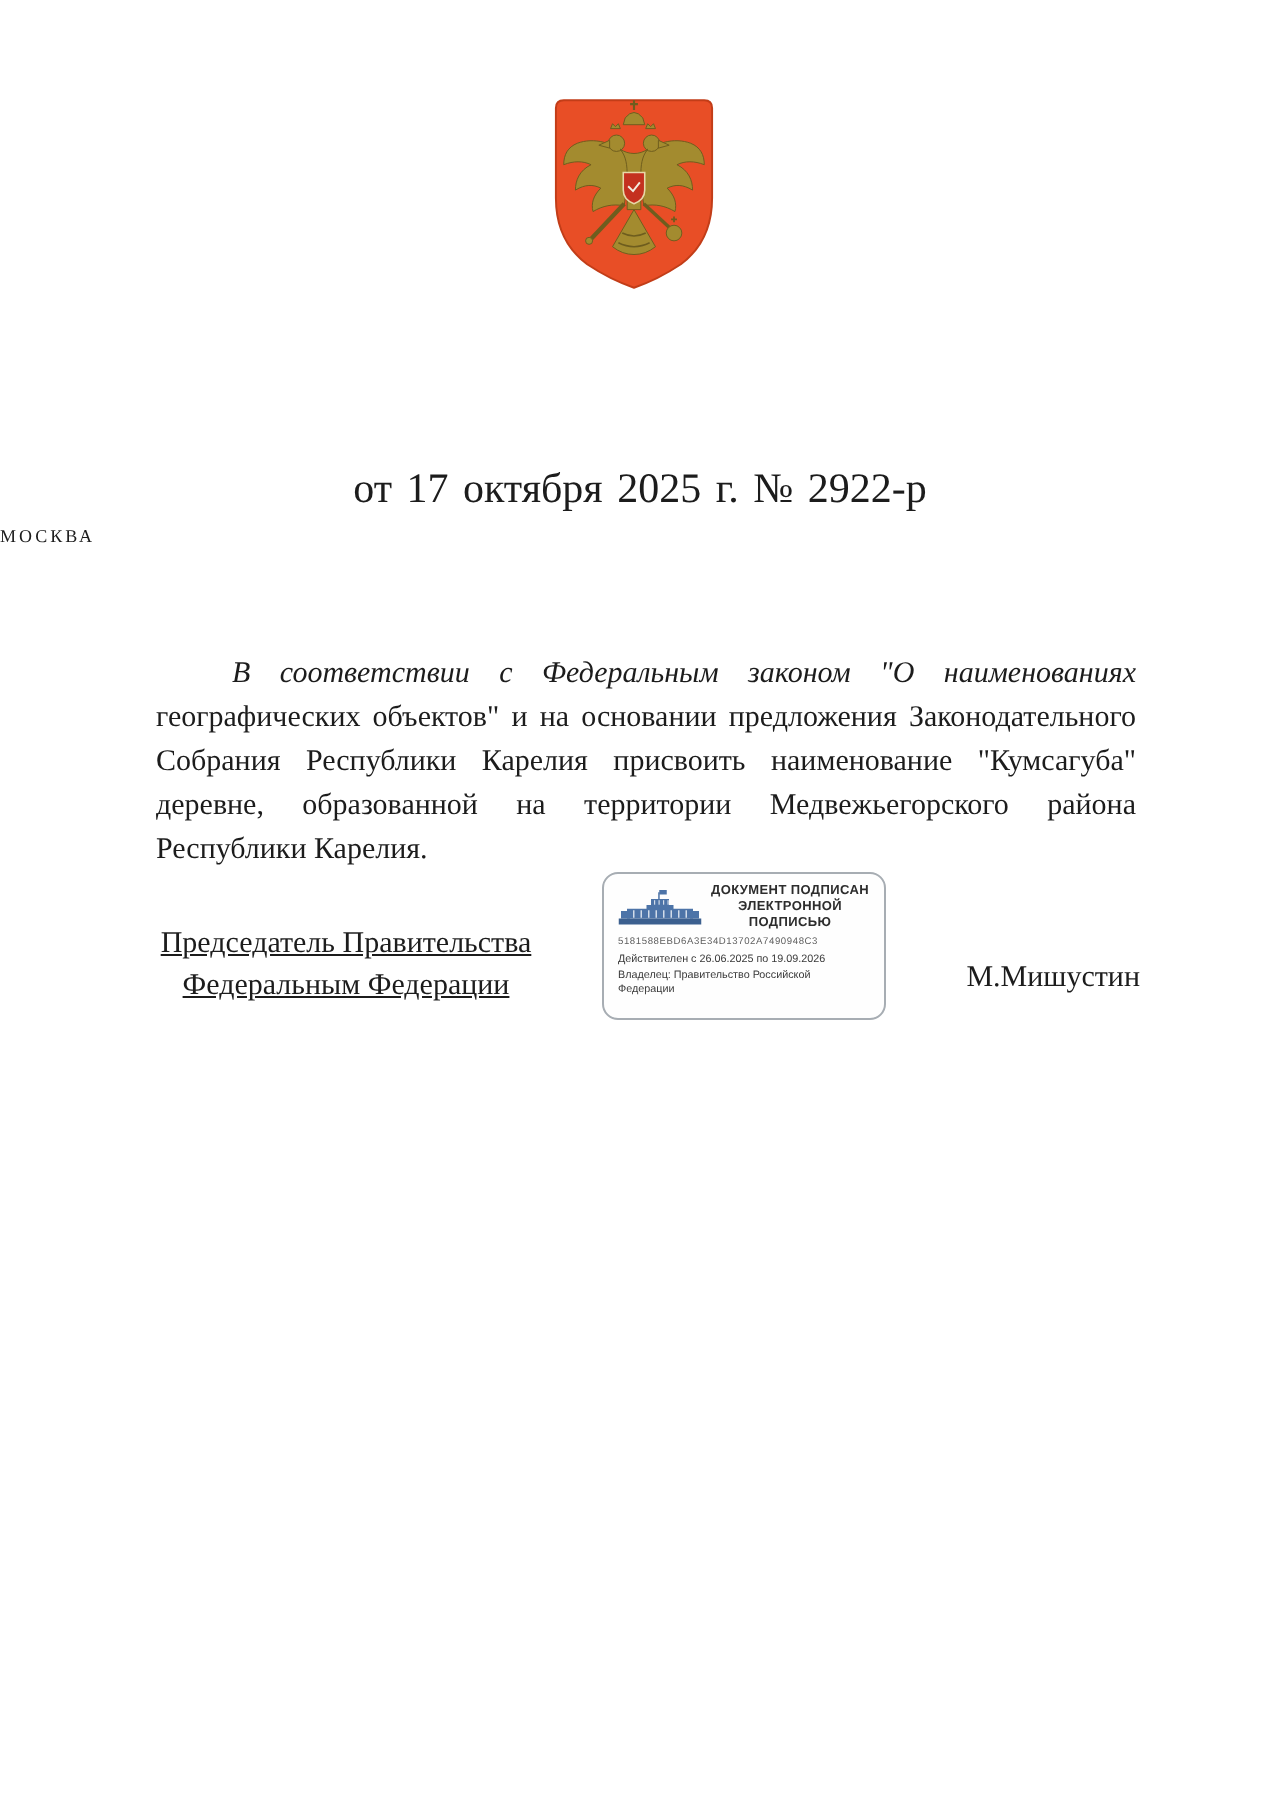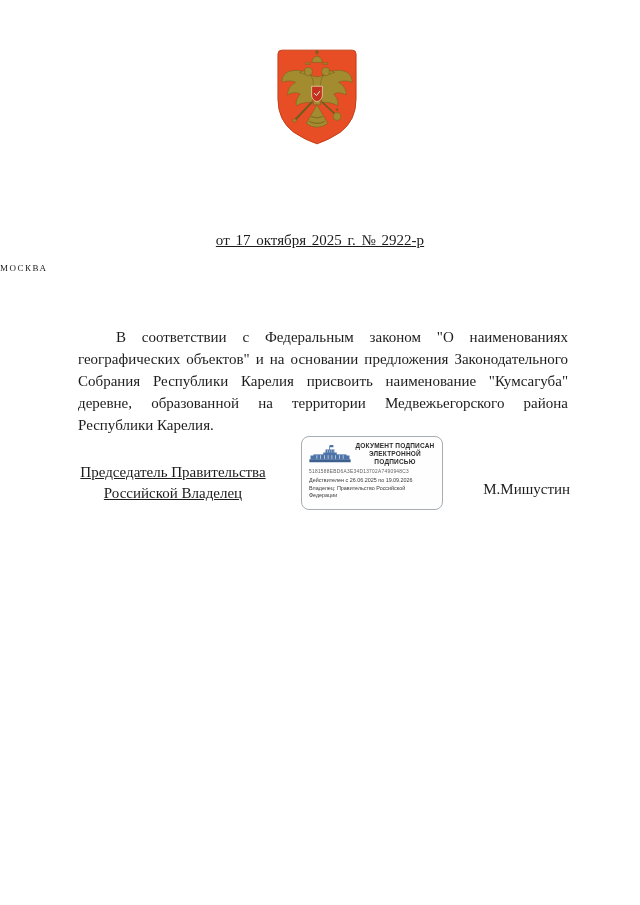--- a/index.html
+++ b/index.html
@@ -38,45 +38,44 @@
     font-size: 14px;
     letter-spacing: 5px;
     text-indent: 5px;
     white-space: nowrap;
   }
   .doc-date {
     position: absolute;
     left: 0; right: 0;
     top: 232px;
     text-align: center;
-    font-size: 15px;
+    font-size: 21px;
     word-spacing: 2px;
     white-space: nowrap;
-    text-decoration: underline;
   }
   .doc-city {
     position: absolute;
     left: 0; right: 0;
     top: 263px;
     font-size: 9px;
     letter-spacing: 1.5px;
   }
   .body-text {
     position: absolute;
     left: 78px;
     top: 326px;
     width: 490px;
     font-size: 15px;
     line-height: 22px;
   }
   .body-line {
     text-align: justify;
     text-align-last: justify;
   }
-  .body-line.first { text-indent: 38px; }
+  .body-line.first { text-indent: 38px; font-style: italic; }
   .body-line.last  { text-align-last: left; }
   .sig-position {
     position: absolute;
     left: 78px;
     top: 462px;
     width: 190px;
     text-align: center;
     font-size: 15px;
     line-height: 21px;
     text-decoration: underline;
@@ -182,21 +181,21 @@
   <div class="body-text">
     <div class="body-line first">В соответствии с Федеральным законом "О наименованиях</div>
     <div class="body-line">географических объектов" и на основании предложения Законодательного</div>
     <div class="body-line">Собрания Республики Карелия присвоить наименование "Кумсагуба"</div>
     <div class="body-line">деревне, образованной на территории Медвежьегорского района</div>
     <div class="body-line last">Республики Карелия.</div>
   </div>
 
   <div class="sig-position">
     <div>Председатель Правительства</div>
-    <div>Российской Владелец</div>
+    <div>Федеральным Федерации</div>
   </div>
   <div class="sig-name">М.Мишустин</div>
 
   <div class="stamp">
     <div class="stamp-header">
       <svg class="stamp-icon" viewBox="0 0 56 24" xmlns="http://www.w3.org/2000/svg">
         <g fill="#4d74a8">
           <rect x="27.5" y="0" width="5" height="3"></rect>
           <rect x="26.8" y="1.5" width="1" height="6"></rect>
           <rect x="22" y="6" width="12" height="4.5"></rect>

